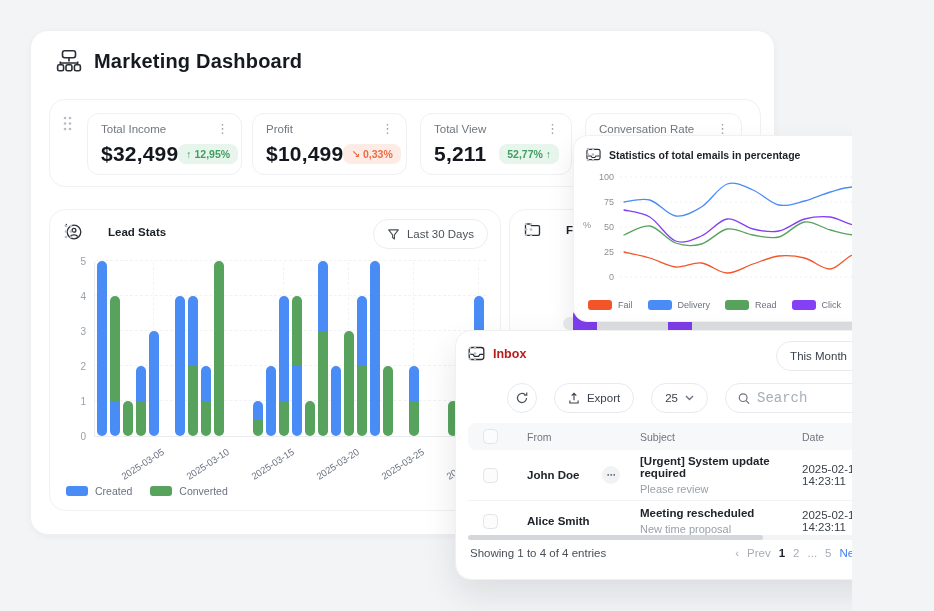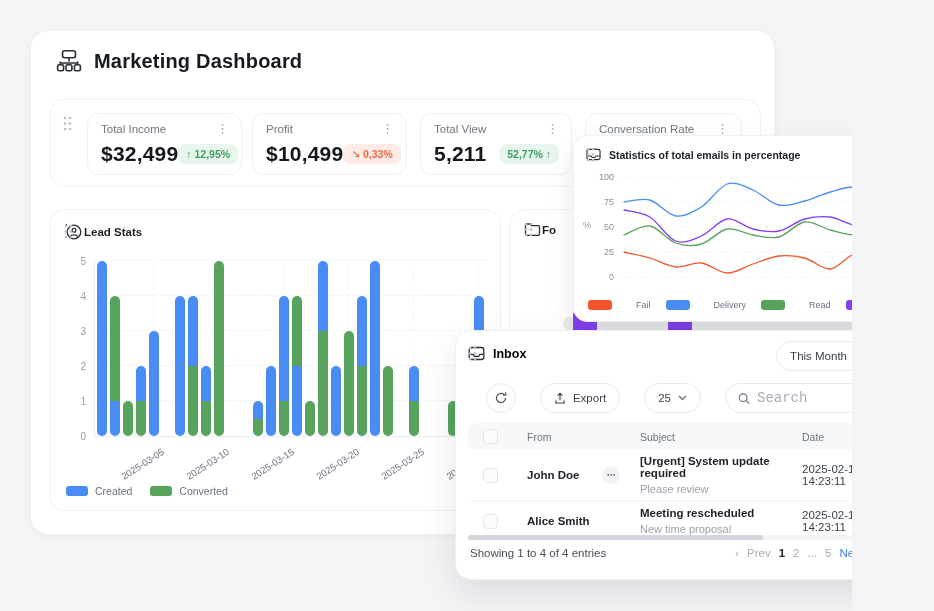--- a/index.html
+++ b/index.html
@@ -26,21 +26,21 @@
   .stat-bottom { display:flex; justify-content:space-between; align-items:center; margin-top:7px; }
   .stat-value { font-size:21px; font-weight:700; color:#14181e; letter-spacing:.2px; }
   .badge { font-size:10.5px; font-weight:600; padding:4px 8px; border-radius:8px; white-space:nowrap; }
   .badge.up { color:#3f9e62; background:#e7f5ec; }
   .badge.down { color:#ef6a45; background:#fdece5; }
   .badge:empty { display:none; }
 
   
   .lead-card { position:absolute; left:18px; top:178px; width:452px; height:302px;
     border:1px solid #f0f1f3; border-radius:16px; background:#fff; }
-  .widget-head { position:absolute; left:14px; top:12px; display:flex; align-items:center; gap:1px; }
+  .widget-head { position:absolute; left:14px; top:12px; display:flex; align-items:center; gap:25px; }
   .widget-title { font-size:11.5px; font-weight:700; color:#1c2127; }
   .filter-btn { position:absolute; right:12px; top:9px; height:30px; display:flex; align-items:center;
     gap:7px; padding:0 13px; border:1px solid #ebedf0; border-radius:999px; background:#fff;
     font-size:11.5px; color:#4a5158; cursor:pointer; }
   #lead-plot { position:absolute; left:44px; top:52px; width:392px; height:175px;
     border-left:1px solid #e9ebee; border-bottom:1px solid #e9ebee; }
   .hgrid { position:absolute; left:0; right:0; height:0; border-top:1px dashed #f0f2f4; }
   .vgrid { position:absolute; top:0; bottom:0; width:0; border-left:1px dashed #f3f4f6; }
   .bar { position:absolute; bottom:0; width:10px; border-radius:5px; overflow:hidden;
     display:flex; flex-direction:column-reverse; }
@@ -71,34 +71,34 @@
   .email-head { position:absolute; left:12px; top:12px; display:flex; align-items:center; gap:8px; }
   .email-title { font-size:10.5px; font-weight:700; color:#1c2127; }
   .ellipsis-btn { position:absolute; right:11px; top:10px; width:19px; height:19px; border-radius:50%;
     background:#f5f6f8; color:#6b7280; font-size:10px; display:flex; align-items:center;
     justify-content:center; cursor:pointer; border:none; }
   #email-yticks { position:absolute; left:22px; top:36px; width:18px; height:112px; }
   .eytick { position:absolute; width:100%; text-align:right; font-size:9px; color:#8a9097; }
   .email-ylab { position:absolute; left:9px; top:84px; font-size:9px; color:#8a9097; }
   #email-svg { position:absolute; left:46px; top:36px; }
   .email-legend { position:absolute; left:14px; bottom:11px; display:flex; gap:15px; }
-  .email-legend .lg-item { font-size:9px; gap:24px; }
+  .email-legend .lg-item { font-size:9px; gap:6px; }
   .email-legend .lg-swatch { width:24px; height:10px; }
 
   
   .inbox-card { position:absolute; left:455px; top:330px; width:435px; height:250px;
     background:#fff; border:1px solid #eef0f2; border-radius:16px;
     box-shadow:0 14px 34px rgba(20,24,34,.10); z-index:40; }
   .inbox-head { position:absolute; left:12px; top:15px; display:flex; align-items:center; gap:8px; }
-  .inbox-title { font-size:12.5px; font-weight:700; color:#000000; }
+  .inbox-title { font-size:12.5px; font-weight:700; color:#b91c1c; }
   .pill-btn { display:flex; align-items:center; gap:7px; height:30px; padding:0 13px;
     border:1px solid #e8eaed; border-radius:999px; background:#fff; font-size:11.5px;
     color:#3b424c; cursor:pointer; }
   .period-btn { position:absolute; right:12px; top:10px; }
-  .inbox-toolbar { position:absolute; right:14px; top:52px; display:flex; align-items:center; gap:24px; }
+  .inbox-toolbar { position:absolute; right:14px; top:52px; display:flex; align-items:center; gap:17px; }
   .icon-btn { width:30px; height:30px; border-radius:50%; border:1px solid #e8eaed; background:#fff;
     display:flex; align-items:center; justify-content:center; cursor:pointer; }
   .search-pill { display:flex; align-items:center; gap:7px; height:30px; padding:0 12px;
     border:1px solid #e8eaed; border-radius:999px; width:150px; }
   .search-pill input { border:none; outline:none; width:105px; font-size:14px; color:#333;
     font-family:Liberation Mono, monospace; background:transparent; }
   .search-pill input::placeholder { color:#a7aeb7; }
   .inbox-table { position:absolute; left:12px; top:92px; width:411px; }
   .t-head { display:grid; grid-template-columns:44px 118px 160px 89px; align-items:center;
     height:27px; background:#f7f8f9; border-radius:8px; font-size:10.5px; color:#6e7681; }
@@ -223,20 +223,26 @@
         <span>
           <svg width="19" height="19" viewBox="0 0 19 19" fill="none" stroke="#2a2f36" stroke-width="1.3">
             <circle cx="10" cy="10" r="6.8"></circle>
             <circle cx="10" cy="8.3" r="1.9"></circle>
             <path d="M6.5 14.6c.6-2.2 6.4-2.2 7 0"></path>
             <path d="M2.2 1.8l.5 1.6M.9 3.4l1.6.4" stroke-width="1.1"></path>
           </svg>
         </span>
         <span class="widget-title">Lead Stats</span>
       </div>
+      <button class="filter-btn">
+        <svg width="13" height="13" viewBox="0 0 14 14" fill="none" stroke="#4a5158" stroke-width="1.2">
+          <path d="M1.8 2h10.4L8 7.4v4.4L6 10.2V7.4z" stroke-linejoin="round"></path>
+        </svg>
+        <span>Last 30 Days</span>
+      </button>
 
       <div id="lead-ylabels">
           <div class="ytick" style="top: 221px;">0</div>
           <div class="ytick" style="top: 186px;">1</div>
           <div class="ytick" style="top: 151px;">2</div>
           <div class="ytick" style="top: 116px;">3</div>
           <div class="ytick" style="top: 81px;">4</div>
           <div class="ytick" style="top: 46px;">5</div>
         </div>
       <div id="lead-plot">

